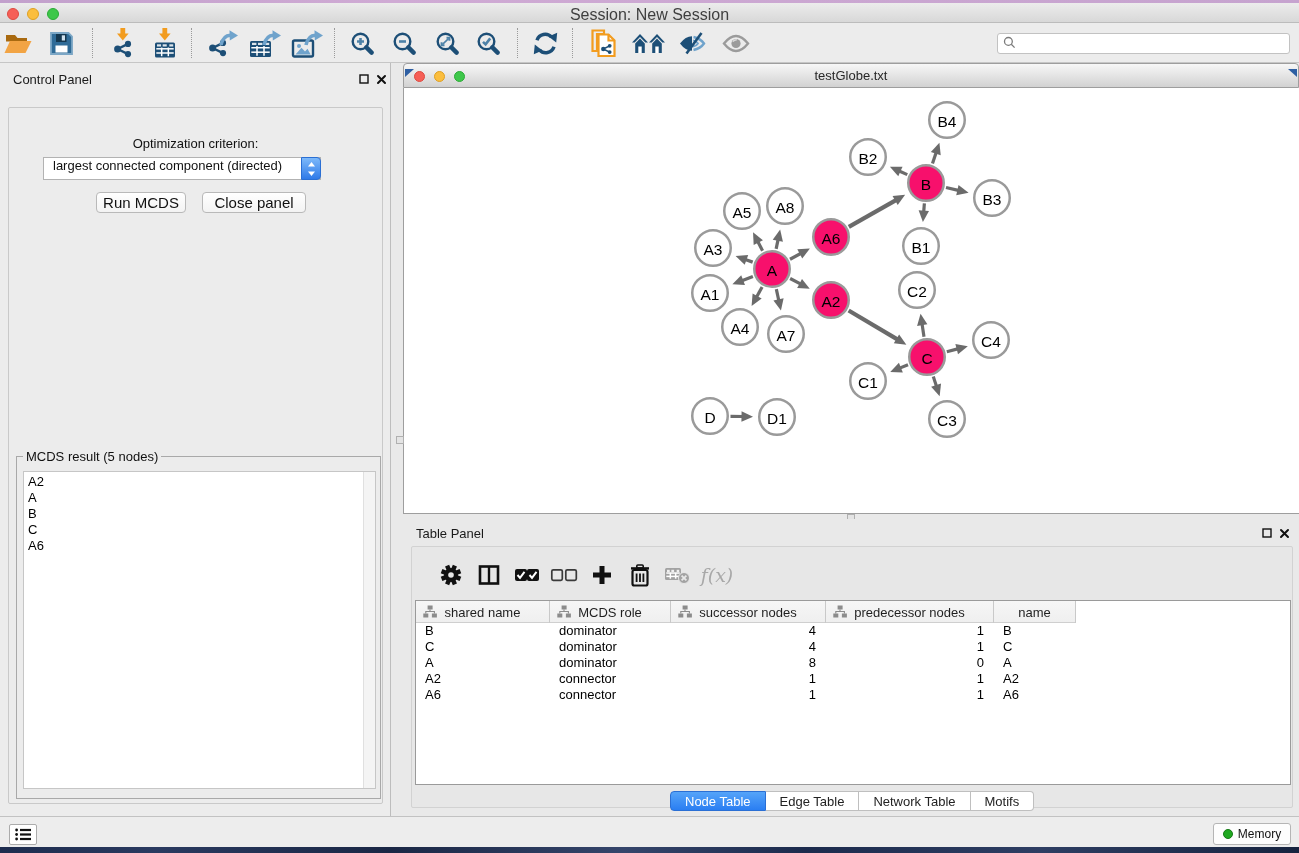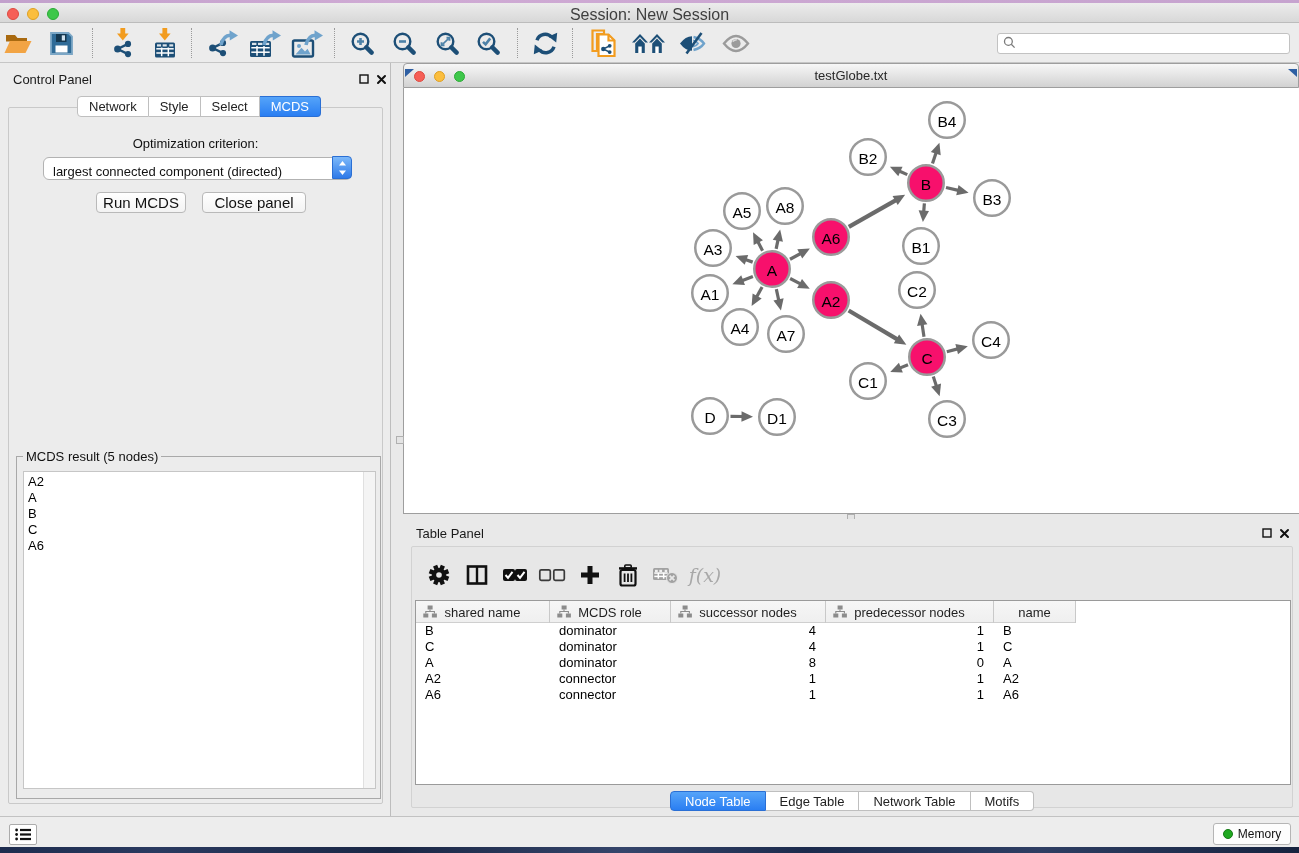--- a/index.html
+++ b/index.html
@@ -36,21 +36,21 @@
   #control-panel .panel-title { position:absolute; left:13px; top:9px; font-size:13px; color:#1a1a1a; }
   .panel-icon { position:absolute; width:11px; height:11px; }
   #cp-subpanel { position:absolute; left:8px; top:44px; width:375px; height:697px; border:1px solid #c9c9c9; background:#ececec; border-radius:2px; }
   .tabrow { position:absolute; display:flex; }
   #cp-tabs { left:77px; top:33px; }
   .tab { height:21px; padding:0 11px; display:flex; align-items:center; justify-content:center; background:#fff; border:1px solid #bfbfbf; border-left:none; font-size:13px; color:#222; white-space:nowrap; }
   .tab:first-child { border-left:1px solid #bfbfbf; border-radius:4px 0 0 4px; }
   .tab:last-child { border-radius:0 4px 4px 0; }
   .tab.selected { background:linear-gradient(#55a4f9,#2a7ef2); border-color:#2a6fd4; color:#fff; }
   #opt-label { position:absolute; left:0; top:73px; width:391px; text-align:center; color:#111; }
-  #combo { position:absolute; left:43px; top:94px; width:309px; height:23px; background:#fff; border:1px solid #b2b2b2; border-radius:6px; display:flex; align-items:flex-end; }
+  #combo { position:absolute; left:43px; top:94px; width:278px; height:23px; background:#fff; border:1px solid #b2b2b2; border-radius:0; display:flex; align-items:flex-start; }
   #combo .combo-text { padding-left:9px; font-size:13px; color:#111; flex:1; white-space:nowrap; overflow:hidden; }
   #combo .stepper { width:20px; height:23px; margin:-1px -1px 0 0; border-radius:0 4px 4px 0; background:linear-gradient(#7db9fa,#2f7ae8); border:1px solid #2a6fd4; position:relative; }
   .stepper svg { position:absolute; left:3px; top:3px; }
   .cp-btn { position:absolute; top:129px; height:21px; background:linear-gradient(#ffffff,#f3f3f3); border:1px solid #b9b9b9; border-radius:4px; font-size:15px; color:#111; display:flex; align-items:center; justify-content:center; font-family:inherit; }
   #run-btn { left:96px; width:90px; }
   #close-btn { left:202px; width:104px; }
   #mcds-group { position:absolute; left:16px; top:393px; width:365px; height:343px; border:1px solid #a9a9a9;padding-left:6px; }
   #mcds-group .group-label { position:absolute; left:6px; top:-8px; background:#ececec; padding:0 3px; font-size:13px; color:#111; }
   #mcds-list { position:absolute; left:6px; top:14px; width:353px; height:318px; background:#fff; border:1px solid #c6c6c6; }
   #mcds-list .scroll { position:absolute; right:0px; top:0px; width:12px; height:100%; background:#f4f4f4; border-left:1px solid #e0e0e0; }
@@ -68,21 +68,21 @@
   #graph-svg { position:absolute; left:0; top:0; }
   #net-resize-grip { position:absolute; right:2px; bottom:2px; width:13px; height:13px; }
   .divider-knob { position:absolute; width:8px; height:8px; background:#e4e4e4; border:1px solid #b0b0b0; }
   #knob-left { left:396px; top:436px; }
   #knob-bottom { left:847px; top:514px; }
 
   
   #table-panel { left:403px; top:519px; width:896px; height:297px; background:#e9e9e9; }
   #table-panel .panel-title { position:absolute; left:13px; top:7px; font-size:13px; color:#1a1a1a; }
   #tp-subpanel { position:absolute; left:8px; top:27px; width:882px; height:262px; border:1px solid #d2d2d2; background:#e7e7e7; border-radius:2px; }
-  #tp-toolbar { position:absolute; left:4px; top:38px; height:36px; width:420px; }
+  #tp-toolbar { position:absolute; left:16px; top:38px; height:36px; width:420px; }
   #tp-toolbar .tbtn { top:0; height:36px; }
   #data-table { position:absolute; left:12px; top:81px; width:876px; height:185px; background:#fff; border:1px solid #9a9a9a; }
   #table-header { position:absolute; left:0; top:0; height:22px; background:linear-gradient(#f6f6f6,#efefef); border-bottom:1px solid #cfcfcf; display:flex; }
   .th { position:relative; height:22px; display:flex; align-items:center; justify-content:center; border-right:1px solid #c9c9c9; font-size:13px; color:#1f1f1f; }
   .th .tree-ico { position:absolute; left:7px; top:4px; }
   .tr { position:absolute; left:0; width:100%; height:16px; }
   .td { position:absolute; font-size:13px; color:#000; height:16px; line-height:16px; }
   #table-tabs { left:267px; top:272px; }
   #table-tabs .tab { height:20px; padding:0 14px; }
 
@@ -331,26 +331,20 @@
     <svg width="11" height="11" viewBox="0 0 11 11">
         <rect x="1" y="1" width="8" height="8" fill="none" stroke="#111" stroke-width="1.4"></rect>
       </svg>
   </span>
   <span class="panel-icon" style="left:376px; top:10px;">
     <svg width="11" height="11" viewBox="0 0 11 11">
         <path d="M2 2 L9 9 M9 2 L2 9" stroke="#111" stroke-width="2" stroke-linecap="round"></path>
       </svg>
   </span>
   <div id="cp-subpanel"></div>
-  <div class="tabrow" id="cp-tabs">
-      <div class="tab">Network</div>
-      <div class="tab">Style</div>
-      <div class="tab">Select</div>
-      <div class="tab selected">MCDS</div>
-    </div>
   <div id="opt-label">Optimization criterion:</div>
   <div id="combo">
     <span class="combo-text">largest connected component (directed)</span>
     <span class="stepper">
       <svg width="13" height="16" viewBox="0 0 13 16">
           <path d="M6.5 1 L10 5.4 H3 Z" fill="#fff"></path>
           <path d="M6.5 15 L3 10.6 H10 Z" fill="#fff"></path>
         </svg>
     </span>
   </div>

